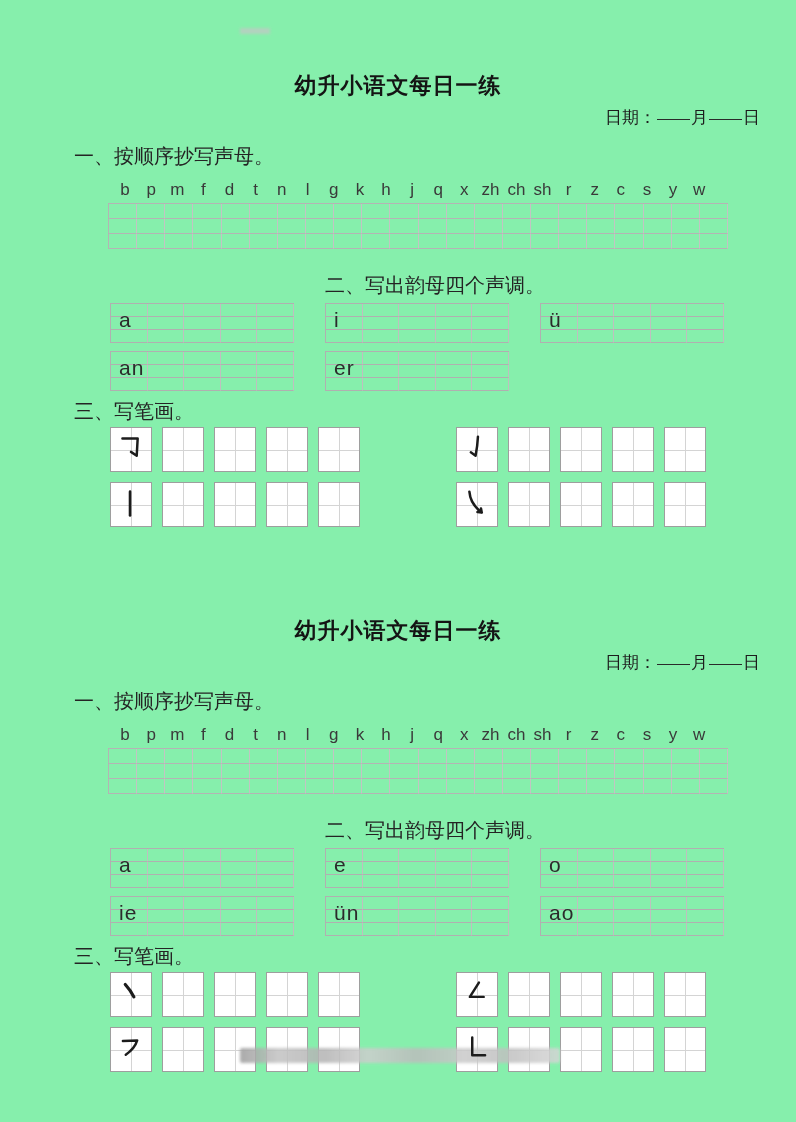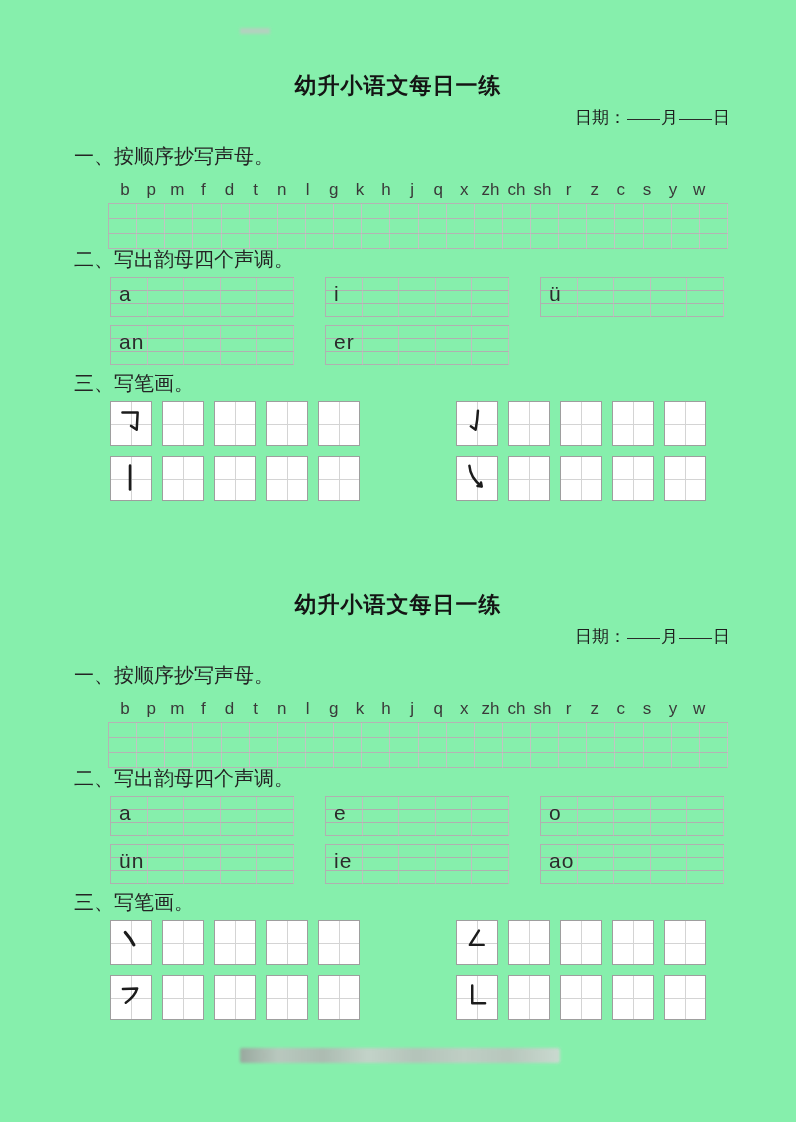--- a/index.html
+++ b/index.html
@@ -11,29 +11,29 @@
   .sheet { position:relative; }
   .sheet[data-ws="0"] { padding-top:72px; }
   .sheet[data-ws="1"] { margin-top:90px; }
 
   .ws-title {
     margin:0; font-size:22px; font-weight:bold; text-align:center;
     line-height:28px; letter-spacing:1px; color:#141414;
   }
   .date-line {
     margin-top:6px; height:24px; line-height:24px; text-align:right;
-    padding-right:66px; font-size:17px; color:#1d1d1d;
+    padding-right:36px; font-size:17px; color:#1d1d1d;
   }
   .blank {
     display:inline-block; width:33px; height:3px;
     border-bottom:1.6px solid #2a2a2a; margin:0 1px 3px 1px;
   }
   .sec-label { margin:16px 0 0 74px; font-size:20px; line-height:20px; color:#242424; }
-  .sec-label.s2 { margin-top:0; }
-  .sec-label.s3 { margin-top:10px;font-family:Liberation Mono, monospace; }
+  .sec-label.s2 { margin-top:26px;text-align:center; }
+  .sec-label.s3 { margin-top:10px; }
 
   .initials-row {
     display:flex; margin:14px 0 3px 112px; width:600px;
     font-family:"Liberation Sans", sans-serif; font-size:17px;
     line-height:20px; color:#3a3a3a;
   }
   .initials-row span { flex:1; text-align:center; }
 
   .pg {
     margin-left:108px; width:620px; height:46px; box-sizing:border-box;
@@ -506,39 +506,39 @@
           <div class="fb-cell"></div>
           <div class="fb-cell"></div>
           <div class="fb-cell"></div>
           <div class="fb-cell"></div>
           <div class="fb-cell"></div>
           <div class="fb-cell"></div>
           <div class="fb-cell"></div>
           <div class="fb-cell"></div>
           <div class="fb-cell"></div>
           <div class="fb-cell"></div>
+          <span class="final-letter">ie</span>
+        </div>
+        <div class="final-box">
+          <div class="fb-cell"></div>
+          <div class="fb-cell"></div>
+          <div class="fb-cell"></div>
+          <div class="fb-cell"></div>
+          <div class="fb-cell"></div>
+          <div class="fb-cell"></div>
+          <div class="fb-cell"></div>
+          <div class="fb-cell"></div>
+          <div class="fb-cell"></div>
+          <div class="fb-cell"></div>
+          <div class="fb-cell"></div>
+          <div class="fb-cell"></div>
+          <div class="fb-cell"></div>
+          <div class="fb-cell"></div>
+          <div class="fb-cell"></div>
           <span class="final-letter">ün</span>
-        </div>
-        <div class="final-box">
-          <div class="fb-cell"></div>
-          <div class="fb-cell"></div>
-          <div class="fb-cell"></div>
-          <div class="fb-cell"></div>
-          <div class="fb-cell"></div>
-          <div class="fb-cell"></div>
-          <div class="fb-cell"></div>
-          <div class="fb-cell"></div>
-          <div class="fb-cell"></div>
-          <div class="fb-cell"></div>
-          <div class="fb-cell"></div>
-          <div class="fb-cell"></div>
-          <div class="fb-cell"></div>
-          <div class="fb-cell"></div>
-          <div class="fb-cell"></div>
-          <span class="final-letter">ie</span>
         </div>
         <div class="final-box">
           <div class="fb-cell"></div>
           <div class="fb-cell"></div>
           <div class="fb-cell"></div>
           <div class="fb-cell"></div>
           <div class="fb-cell"></div>
           <div class="fb-cell"></div>
           <div class="fb-cell"></div>
           <div class="fb-cell"></div>

